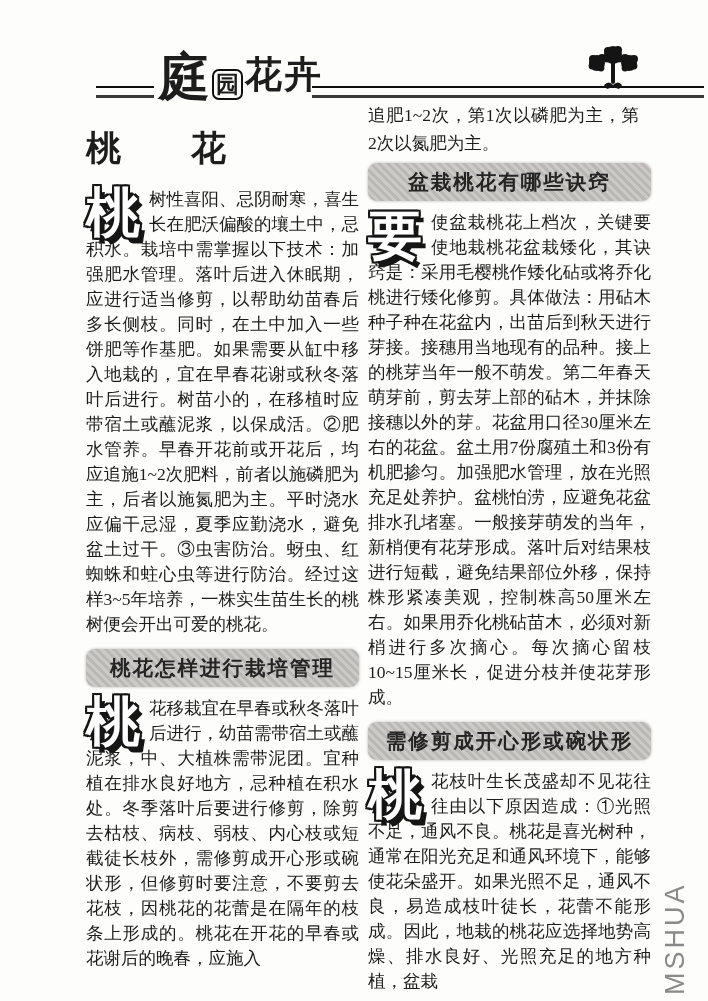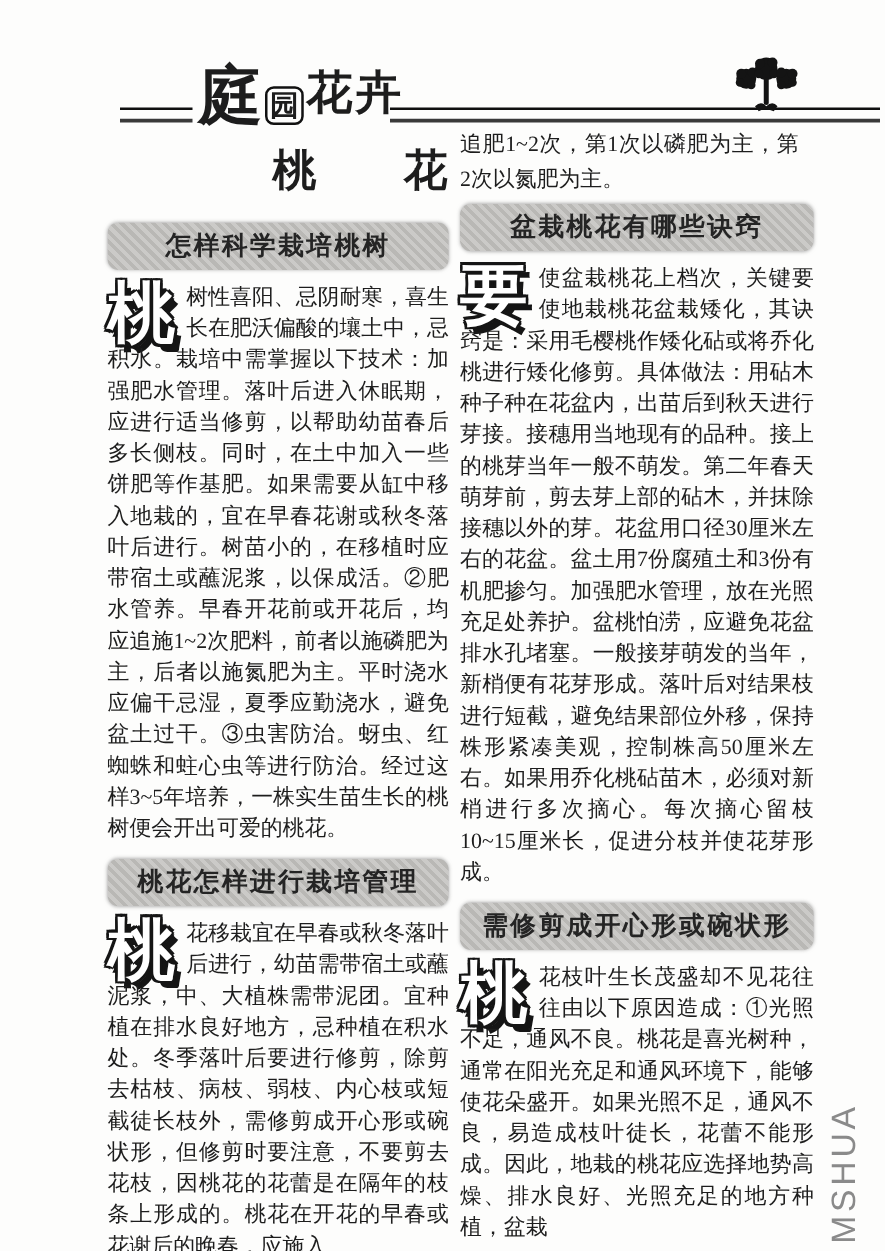--- a/index.html
+++ b/index.html
@@ -26,22 +26,22 @@
   }
   .brand-main{font-size:52px;letter-spacing:0;}
   .brand-boxed{
     font-size:23px;border:2.5px solid #111;border-radius:7px;
     padding:2px 2px;margin:0 2px 4px 2px;
   }
   .brand-rest{font-size:37px;margin-bottom:11px;letter-spacing:2px;}
   .ornament{position:absolute;left:584px;top:44px;width:58px;height:48px;}
   
   .article-title{
-    position:absolute;left:86px;top:116px;width:272px;
-    text-align:right;font-size:35px;font-weight:bold;line-height:1.2;
+    position:absolute;left:86px;top:128px;width:272px;
+    text-align:left;font-size:35px;font-weight:bold;line-height:1.2;
   }
   
   .col{position:absolute;font-size:17.5px;line-height:25px;text-align:justify;}
   .col-left{left:86px;top:178px;width:273px;}
   .col-right{left:368px;top:101px;width:283px;}
   .lead{margin:0 12px 6px 0;line-height:28px;}
   .bar{
     height:38px;border-radius:9px;
     background-color:#c1c0bd;
     background-image:repeating-linear-gradient(45deg,rgba(255,255,255,.16) 0 3px,rgba(0,0,0,.045) 3px 6px);
@@ -102,23 +102,20 @@
         <circle cx="41" cy="24" r="3.4"></circle>
         <circle cx="50" cy="22" r="3.4"></circle>
       <rect x="27" y="18" width="4" height="22" rx="2"></rect>
       <path d="M20 41 q5 -5 9 0 q5 -5 9 0 l-3 4 q-6 -3 -12 0 z"></path>
     </g>
   </svg>
 
   <div class="article-title">桃　　花</div>
 
   <div class="col col-left">
-    <div class="bar">
-      <span>怎样科学栽培桃树</span>
-    </div>
     <p class="body"><span class="dropcap">桃</span><span>树性喜阳、忌阴耐寒，喜生长在肥沃偏酸的壤土中，忌积水。栽培中需掌握以下技术：加强肥水管理。落叶后进入休眠期，应进行适当修剪，以帮助幼苗春后多长侧枝。同时，在土中加入一些饼肥等作基肥。如果需要从缸中移入地栽的，宜在早春花谢或秋冬落叶后进行。树苗小的，在移植时应带宿土或蘸泥浆，以保成活。②肥水管养。早春开花前或开花后，均应追施1~2次肥料，前者以施磷肥为主，后者以施氮肥为主。平时浇水应偏干忌湿，夏季应勤浇水，避免盆土过干。③虫害防治。蚜虫、红蜘蛛和蛀心虫等进行防治。经过这样3~5年培养，一株实生苗生长的桃树便会开出可爱的桃花。</span></p>
 
     <div class="bar">
       <span>桃花怎样进行栽培管理</span>
     </div>
     <p class="body"><span class="dropcap">桃</span><span>花移栽宜在早春或秋冬落叶后进行，幼苗需带宿土或蘸泥浆，中、大植株需带泥团。宜种植在排水良好地方，忌种植在积水处。冬季落叶后要进行修剪，除剪去枯枝、病枝、弱枝、内心枝或短截徒长枝外，需修剪成开心形或碗状形，但修剪时要注意，不要剪去花枝，因桃花的花蕾是在隔年的枝条上形成的。桃花在开花的早春或花谢后的晚春，应施入</span></p>
   </div>
 
   <div class="col col-right">
     <p class="lead">追肥1~2次，第1次以磷肥为主，第2次以氮肥为主。</p>

